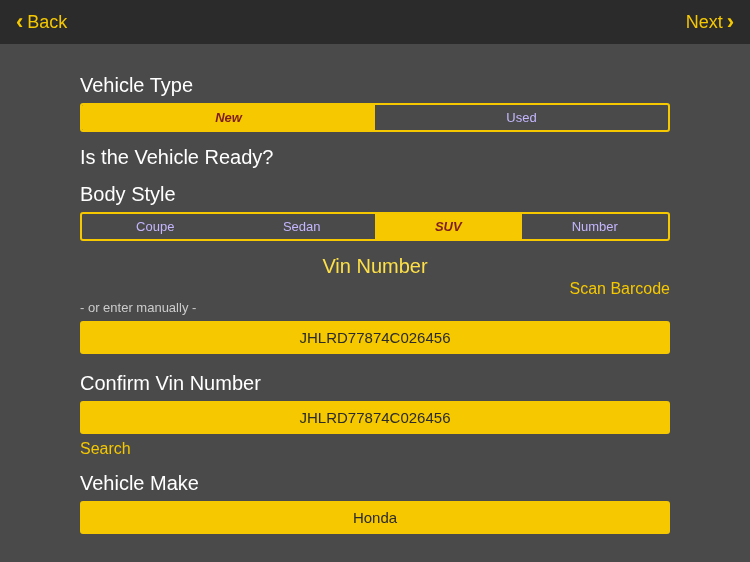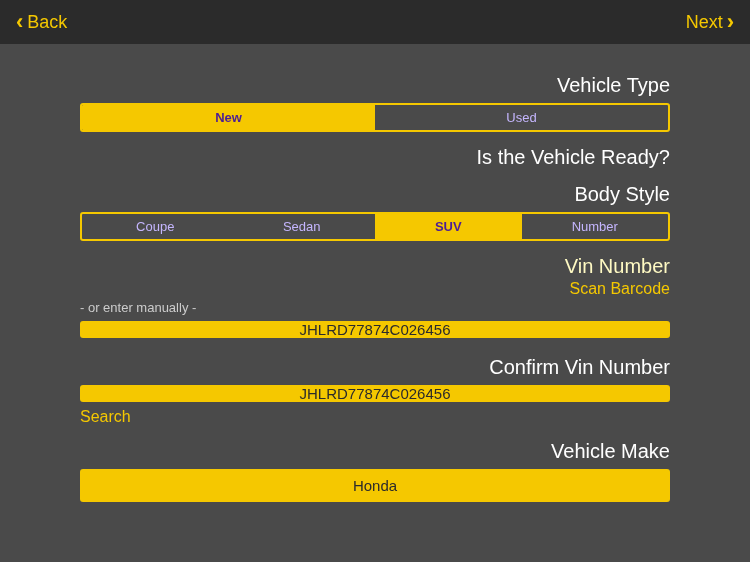--- a/index.html
+++ b/index.html
@@ -50,21 +50,21 @@
     
     #content {
       margin-top: 44px;
       height: calc(562px - 44px);
       overflow-y: auto;
       padding: 16px 80px 30px 80px;
     }
 
     
     .section-label {
-      text-align: right;
+      text-align: left;
       font-size: 20px;
       font-weight: 500;
       color: #ffffff;
       margin-top: 14px;
       margin-bottom: 6px;
     }
 
     
     .segmented-control {
       display: flex;
@@ -82,30 +82,31 @@
       font-size: 13px;
       font-weight: 400;
       color: #c4b5fd;
       background: transparent;
       cursor: pointer;
       border: none;
     }
 
     .seg-option.active {
       background-color: #f5c800;
-      color: #4c1d95;
+      color: #7f1d1d;
       font-weight: 600;
+      font-style: italic;
     }
 
     
     .vin-title {
-      text-align: right;
+      text-align: center;
       font-size: 20px;
       font-weight: 500;
-      color: #fef9c3;
+      color: #fde047;
       margin-top: 14px;
       margin-bottom: 2px;
     }
 
     .scan-barcode-link {
       text-align: right;
       font-size: 16px;
       font-weight: 500;
       color: #f5c800;
       margin-bottom: 2px;
@@ -117,21 +118,21 @@
       color: #cccccc;
       margin-bottom: 6px;
     }
 
     
     .yellow-input {
       width: 100%;
       background-color: #f5c800;
       border: none;
       border-radius: 3px;
-      padding: 0 12px;
+      padding: 8px 12px;
       font-size: 15px;
       font-weight: 400;
       color: #2b2b2b;
       text-align: center;
       margin-bottom: 4px;
       outline: none;
     }
 
     .yellow-input::placeholder {
       color: #6b5c00;

